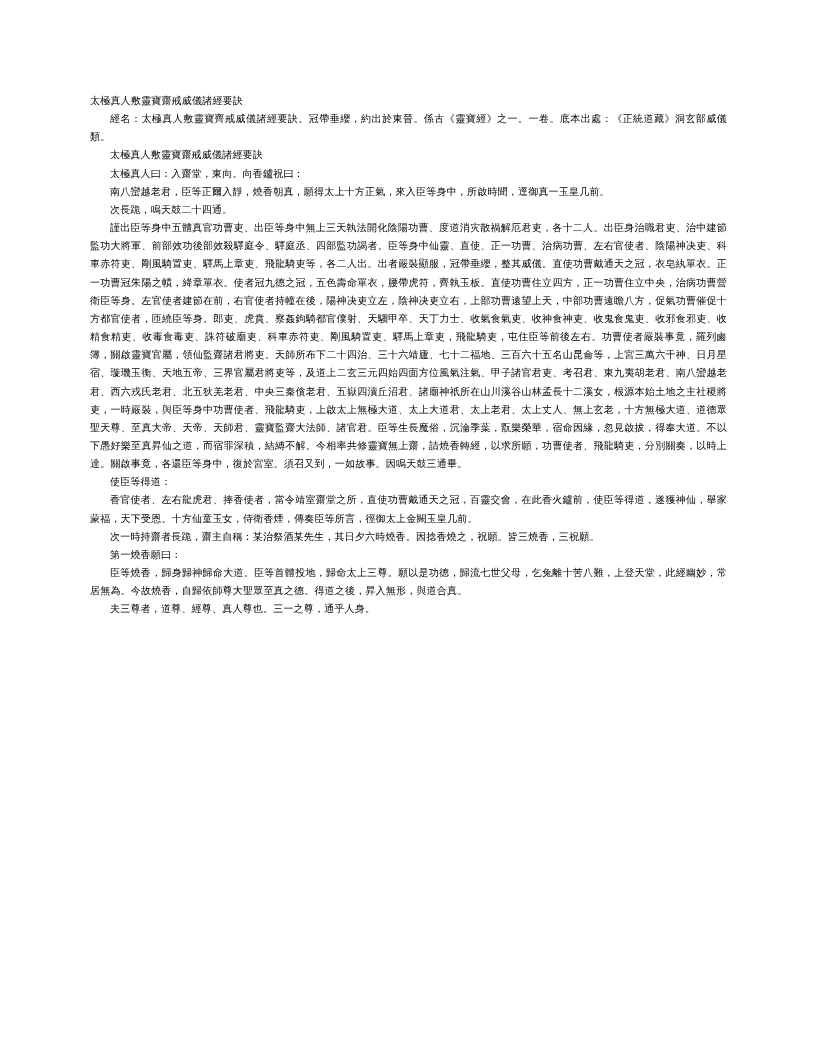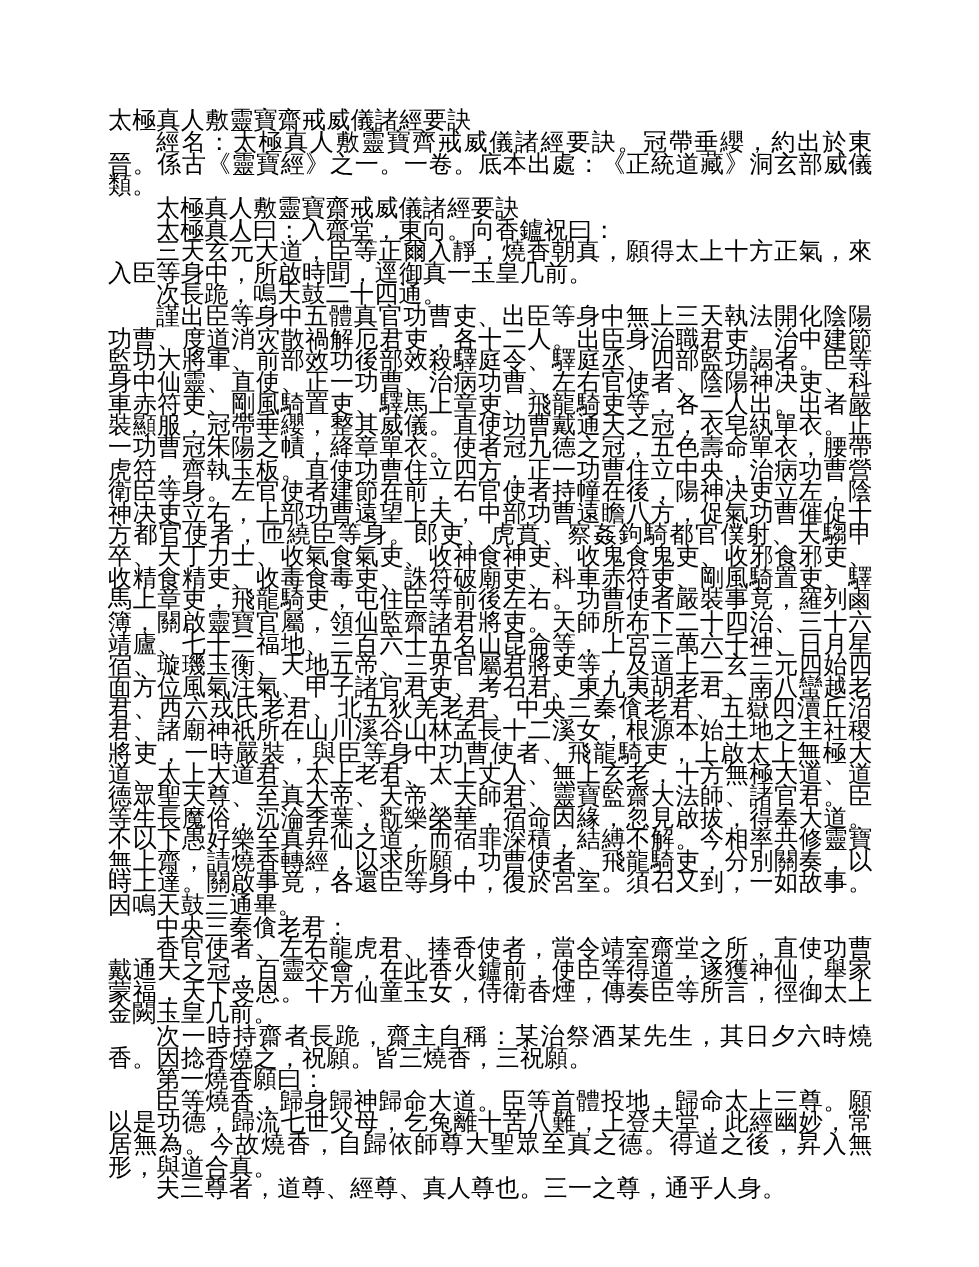--- a/index.html
+++ b/index.html
@@ -11,21 +11,21 @@
     position: relative;
     width: 816px;
     height: 1056px;
     background: #ffffff;
     overflow: hidden;
     box-sizing: border-box;
     padding: 92px 89px 0 90px;
   }
   .content {
     font-family: "Liberation Serif", "DejaVu Serif", serif;
-    font-size: 20px;
+    font-size: 10px;
     line-height: 18.15px;
     color: #000000;
     text-align: justify;
     text-justify: inter-ideograph;
     letter-spacing: 0.2px;
   }
   .content p {
     margin: 0;
     padding: 0;
   }
@@ -35,23 +35,23 @@
 </style>
 </head>
 <body>
 
 <div class="page">
   <div class="content">
     <p>太極真人敷靈寶齋戒威儀諸經要訣</p>
     <p class="indent">經名：太極真人敷靈寶齊戒威儀諸經要訣。冠帶垂纓，約出於東晉。係古《靈寶經》之一。一卷。底本出處：《正統道藏》洞玄部威儀類。</p>
     <p class="indent">太極真人敷靈寶齋戒威儀諸經要訣</p>
     <p class="indent">太極真人曰：入齋堂，東向。向香鑪祝曰：</p>
-    <p class="indent">三天玄元大道，臣等正爾入靜，燒香朝真，願得太上十方正氣，來入臣等身中，所啟時聞，逕御真一玉皇几前。</p>
+    <p class="indent">南八蠻越老君，臣等正爾入靜，燒香朝真，願得太上十方正氣，來入臣等身中，所啟時聞，逕御真一玉皇几前。</p>
     <p class="indent">次長跪，鳴天鼓二十四通。</p>
     <p class="indent">謹出臣等身中五體真官功曹吏、出臣等身中無上三天執法開化陰陽功曹、度道消灾散禍解厄君吏，各十二人。出臣身治職君吏、治中建節監功大將軍、前部效功後部效殺驛庭令、驛庭丞、四部監功謁者。臣等身中仙靈、直使、正一功曹、治病功曹、左右官使者、陰陽神决吏、科車赤符吏、剛風騎置吏、驛馬上章吏、飛龍騎吏等，各二人出。出者嚴裝顯服，冠帶垂纓，整其威儀。直使功曹戴通天之冠，衣皂紈單衣。正一功曹冠朱陽之幘，絳章單衣。使者冠九德之冠，五色壽命單衣，腰帶虎符，齊執玉板。直使功曹住立四方，正一功曹住立中央，治病功曹營衛臣等身。左官使者建節在前，右官使者持幢在後，陽神决吏立左，陰神决吏立右，上部功曹遠望上天，中部功曹遠瞻八方，促氣功曹催促十方都官使者，匝繞臣等身。郎吏、虎賁、察姦鉤騎都官僕射、天騶甲卒、天丁力士、收氣食氣吏、收神食神吏、收鬼食鬼吏、收邪食邪吏、收精食精吏、收毒食毒吏、誅符破廟吏、科車赤符吏、剛風騎置吏、驛馬上章吏，飛龍騎吏，屯住臣等前後左右。功曹使者嚴裝事竟，羅列鹵簿，關啟靈寶官屬，領仙監齋諸君將吏。天師所布下二十四治、三十六靖廬、七十二福地、三百六十五名山昆侖等，上宮三萬六千神、日月星宿、璇璣玉衡、天地五帝、三界官屬君將吏等，及道上二玄三元四始四面方位風氣注氣、甲子諸官君吏、考召君、東九夷胡老君、南八蠻越老君、西六戎氏老君、北五狄羌老君、中央三秦僋老君、五嶽四瀆丘沼君、諸廟神祇所在山川溪谷山林孟長十二溪女，根源本始土地之主社稷將吏，一時嚴裝，與臣等身中功曹使者、飛龍騎吏，上啟太上無極大道、太上大道君、太上老君、太上丈人、無上玄老，十方無極大道、道德眾聖天尊、至真大帝、天帝、天師君、靈寶監齋大法師、諸官君。臣等生長魔俗，沉淪季葉，翫樂榮華，宿命因緣，忽見啟拔，得奉大道。不以下愚好樂至真昇仙之道，而宿罪深積，結縛不解。今相率共修靈寶無上齋，請燒香轉經，以求所願，功曹使者、飛龍騎吏，分別關奏，以時上達。關啟事竟，各還臣等身中，復於宮室。須召又到，一如故事。因鳴天鼓三通畢。</p>
-    <p class="indent">中央三秦僋老君：</p>
+    <p class="indent">使臣等得道：</p>
     <p class="indent">香官使者、左右龍虎君、捧香使者，當令靖室齋堂之所，直使功曹戴通天之冠，百靈交會，在此香火鑪前，使臣等得道，遂獲神仙，舉家蒙福，天下受恩。十方仙童玉女，侍衛香煙，傳奏臣等所言，徑御太上金闕玉皇几前。</p>
     <p class="indent">次一時持齋者長跪，齋主自稱：某治祭酒某先生，其日夕六時燒香。因捻香燒之，祝願。皆三燒香，三祝願。</p>
     <p class="indent">第一燒香願曰：</p>
     <p class="indent">臣等燒香，歸身歸神歸命大道。臣等首體投地，歸命太上三尊。願以是功德，歸流七世父母，乞兔離十苦八難，上登天堂，此經幽妙，常居無為。今故燒香，自歸依師尊大聖眾至真之德。得道之後，昇入無形，與道合真。</p>
     <p class="indent">夫三尊者，道尊、經尊、真人尊也。三一之尊，通乎人身。</p>
   </div>
 </div>
 
 </body></html>

